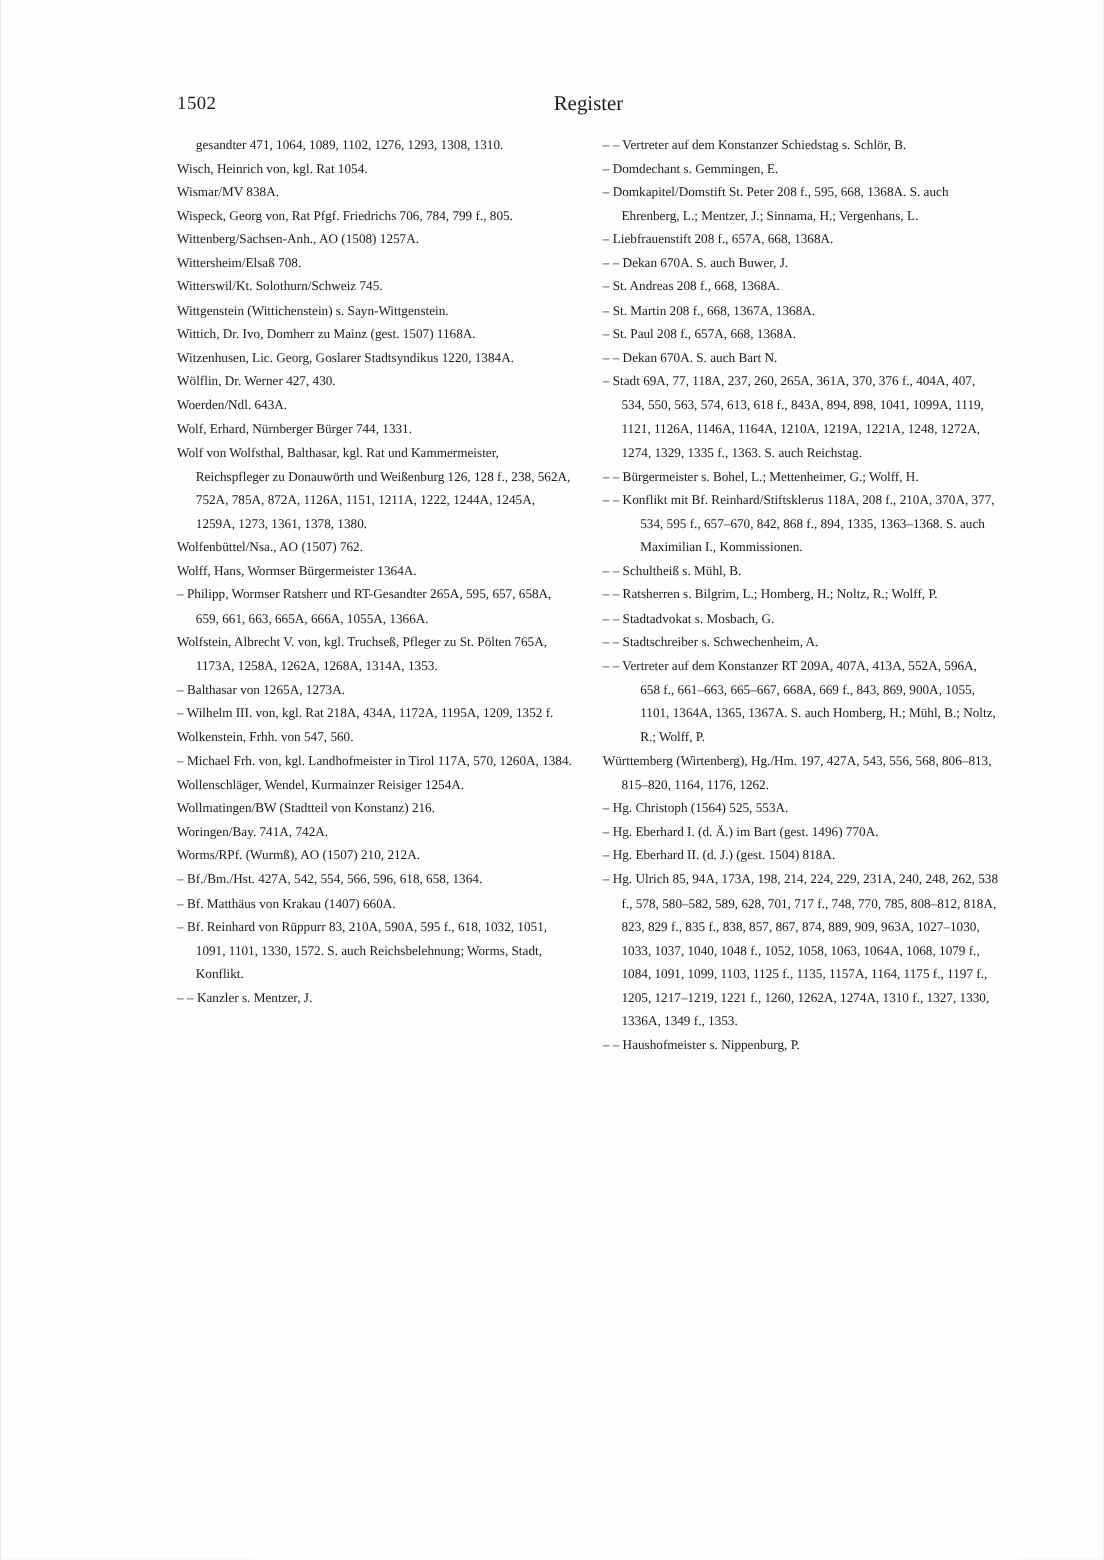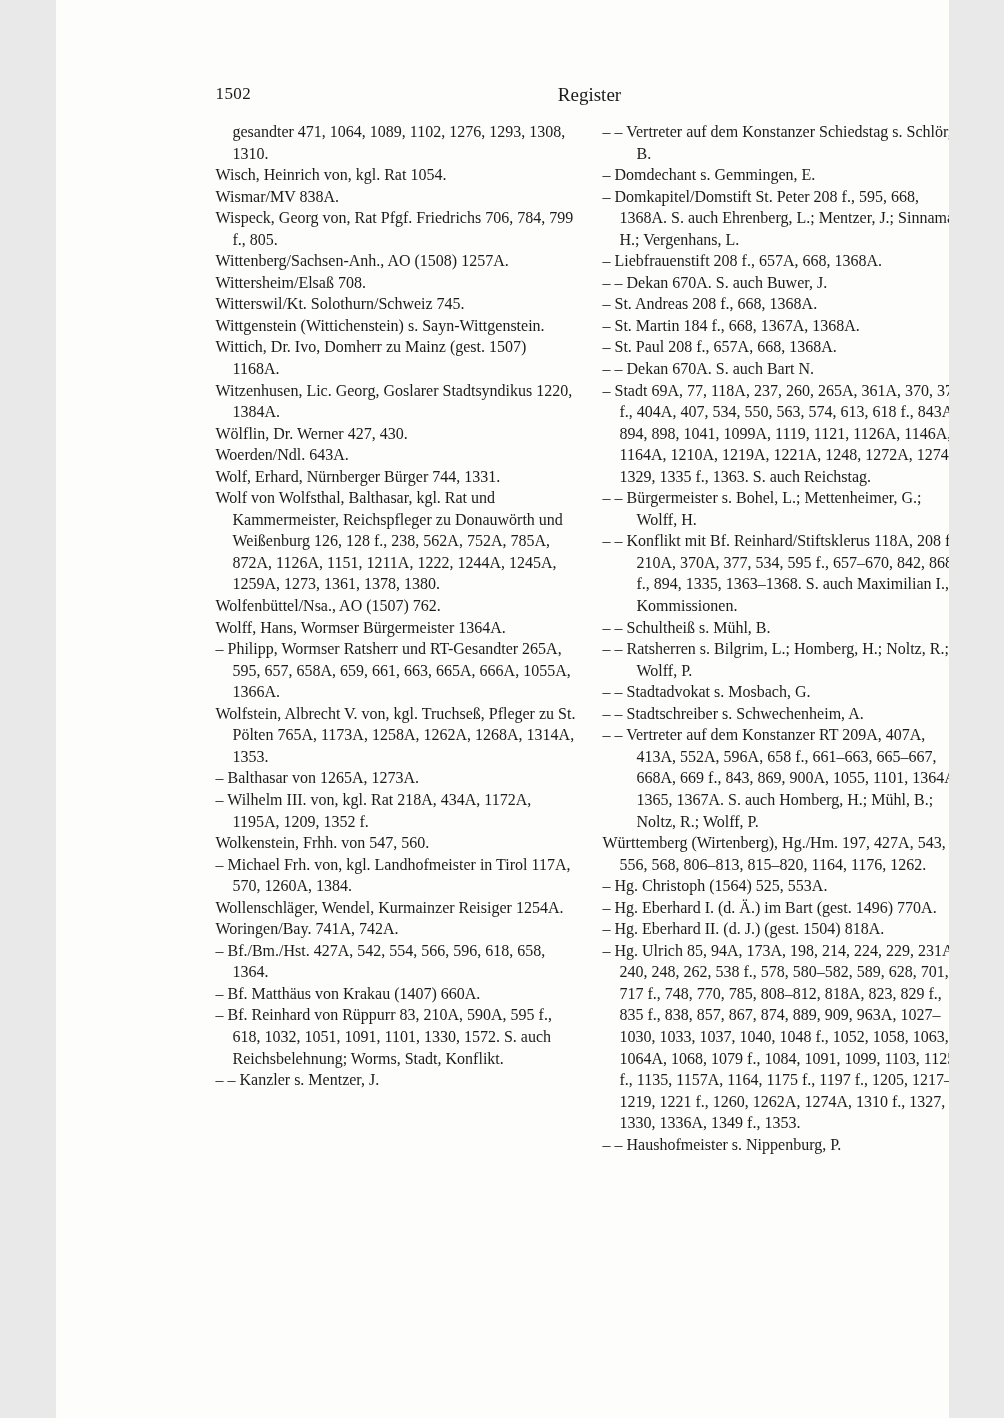--- a/index.html
+++ b/index.html
@@ -1,19 +1,19 @@
 <!DOCTYPE html>
 <html><head>
 <meta charset="utf-8">
 <style>
   * { box-sizing: border-box; }
   html, body { margin: 0; padding: 0; background: #e9e9e9; }
   .page {
     position: relative;
-    width: 893px;
+    width: 1002px;
     height: 1418px;
     margin: 0 auto;
     background: #fdfdfc;
     color: #1b1b1b;
     font-family: "Liberation Serif", serif;
     overflow: hidden;
   }
   .page-header {
     position: absolute;
     top: 84px;
@@ -37,21 +37,21 @@
     position: absolute;
     top: 121px;
     left: 160px;
     width: 748px;
     display: flex;
     gap: 26px;
   }
   .column {
     width: 361px;
     flex: 0 0 361px;
-    font-size: 16px;
+    font-size: 12px;
     line-height: 21.55px;
     text-align: left;
   }
   .entry { margin: 0; }
   .entry.h1 { padding-left: 17px; text-indent: -17px; }
   .entry.h2 { padding-left: 34px; text-indent: -34px; }
   .entry.cont { padding-left: 17px; text-indent: 0; }
 </style>
 </head>
 <body>
@@ -79,34 +79,36 @@
         <p class="entry h1">Wolf von Wolfsthal, Balthasar, kgl. Rat und Kammermeister, Reichspfleger zu Donauwörth und Weißenburg 126, 128 f., 238, 562A, 752A, 785A, 872A, 1126A, 1151, 1211A, 1222, 1244A, 1245A, 1259A, 1273, 1361, 1378, 1380.</p>
         <p class="entry h1">Wolfenbüttel/Nsa., AO (1507) 762.</p>
         <p class="entry h1">Wolff, Hans, Wormser Bürgermeister 1364A.</p>
         <p class="entry h1">– Philipp, Wormser Ratsherr und RT-Gesandter 265A, 595, 657, 658A, 659, 661, 663, 665A, 666A, 1055A, 1366A.</p>
         <p class="entry h1">Wolfstein, Albrecht V. von, kgl. Truchseß, Pfleger zu St. Pölten 765A, 1173A, 1258A, 1262A, 1268A, 1314A, 1353.</p>
         <p class="entry h1">– Balthasar von 1265A, 1273A.</p>
         <p class="entry h1">– Wilhelm III. von, kgl. Rat 218A, 434A, 1172A, 1195A, 1209, 1352 f.</p>
         <p class="entry h1">Wolkenstein, Frhh. von 547, 560.</p>
         <p class="entry h1">– Michael Frh. von, kgl. Landhofmeister in Tirol 117A, 570, 1260A, 1384.</p>
         <p class="entry h1">Wollenschläger, Wendel, Kurmainzer Reisiger 1254A.</p>
+        <p class="entry h1">Wollmatingen/BW (Stadtteil von Konstanz) 216.</p>
         <p class="entry h1">Woringen/Bay. 741A, 742A.</p>
+        <p class="entry h1">Worms/RPf. (Wurmß), AO (1507) 210, 212A.</p>
         <p class="entry h1">– Bf./Bm./Hst. 427A, 542, 554, 566, 596, 618, 658, 1364.</p>
         <p class="entry h1">– Bf. Matthäus von Krakau (1407) 660A.</p>
         <p class="entry h1">– Bf. Reinhard von Rüppurr 83, 210A, 590A, 595 f., 618, 1032, 1051, 1091, 1101, 1330, 1572. S. auch Reichsbelehnung; Worms, Stadt, Konflikt.</p>
         <p class="entry h2">– – Kanzler s. Mentzer, J.</p>
       </div>
     <div class="column">
         <p class="entry h2">– – Vertreter auf dem Konstanzer Schiedstag s. Schlör, B.</p>
         <p class="entry h1">– Domdechant s. Gemmingen, E.</p>
         <p class="entry h1">– Domkapitel/Domstift St. Peter 208 f., 595, 668, 1368A. S. auch Ehrenberg, L.; Mentzer, J.; Sinnama, H.; Vergenhans, L.</p>
         <p class="entry h1">– Liebfrauenstift 208 f., 657A, 668, 1368A.</p>
         <p class="entry h2">– – Dekan 670A. S. auch Buwer, J.</p>
         <p class="entry h1">– St. Andreas 208 f., 668, 1368A.</p>
-        <p class="entry h1">– St. Martin 184 f., 668, 1367A, 1368A.</p>
+        <p class="entry h1">– St. Martin 208 f., 668, 1367A, 1368A.</p>
         <p class="entry h1">– St. Paul 208 f., 657A, 668, 1368A.</p>
         <p class="entry h2">– – Dekan 670A. S. auch Bart N.</p>
         <p class="entry h1">– Stadt 69A, 77, 118A, 237, 260, 265A, 361A, 370, 376 f., 404A, 407, 534, 550, 563, 574, 613, 618 f., 843A, 894, 898, 1041, 1099A, 1119, 1121, 1126A, 1146A, 1164A, 1210A, 1219A, 1221A, 1248, 1272A, 1274, 1329, 1335 f., 1363. S. auch Reichstag.</p>
         <p class="entry h2">– – Bürgermeister s. Bohel, L.; Mettenheimer, G.; Wolff, H.</p>
         <p class="entry h2">– – Konflikt mit Bf. Reinhard/Stiftsklerus 118A, 208 f., 210A, 370A, 377, 534, 595 f., 657–670, 842, 868 f., 894, 1335, 1363–1368. S. auch Maximilian I., Kommissionen.</p>
         <p class="entry h2">– – Schultheiß s. Mühl, B.</p>
         <p class="entry h2">– – Ratsherren s. Bilgrim, L.; Homberg, H.; Noltz, R.; Wolff, P.</p>
         <p class="entry h2">– – Stadtadvokat s. Mosbach, G.</p>
         <p class="entry h2">– – Stadtschreiber s. Schwechenheim, A.</p>
         <p class="entry h2">– – Vertreter auf dem Konstanzer RT 209A, 407A, 413A, 552A, 596A, 658 f., 661–663, 665–667, 668A, 669 f., 843, 869, 900A, 1055, 1101, 1364A, 1365, 1367A. S. auch Homberg, H.; Mühl, B.; Noltz, R.; Wolff, P.</p>

